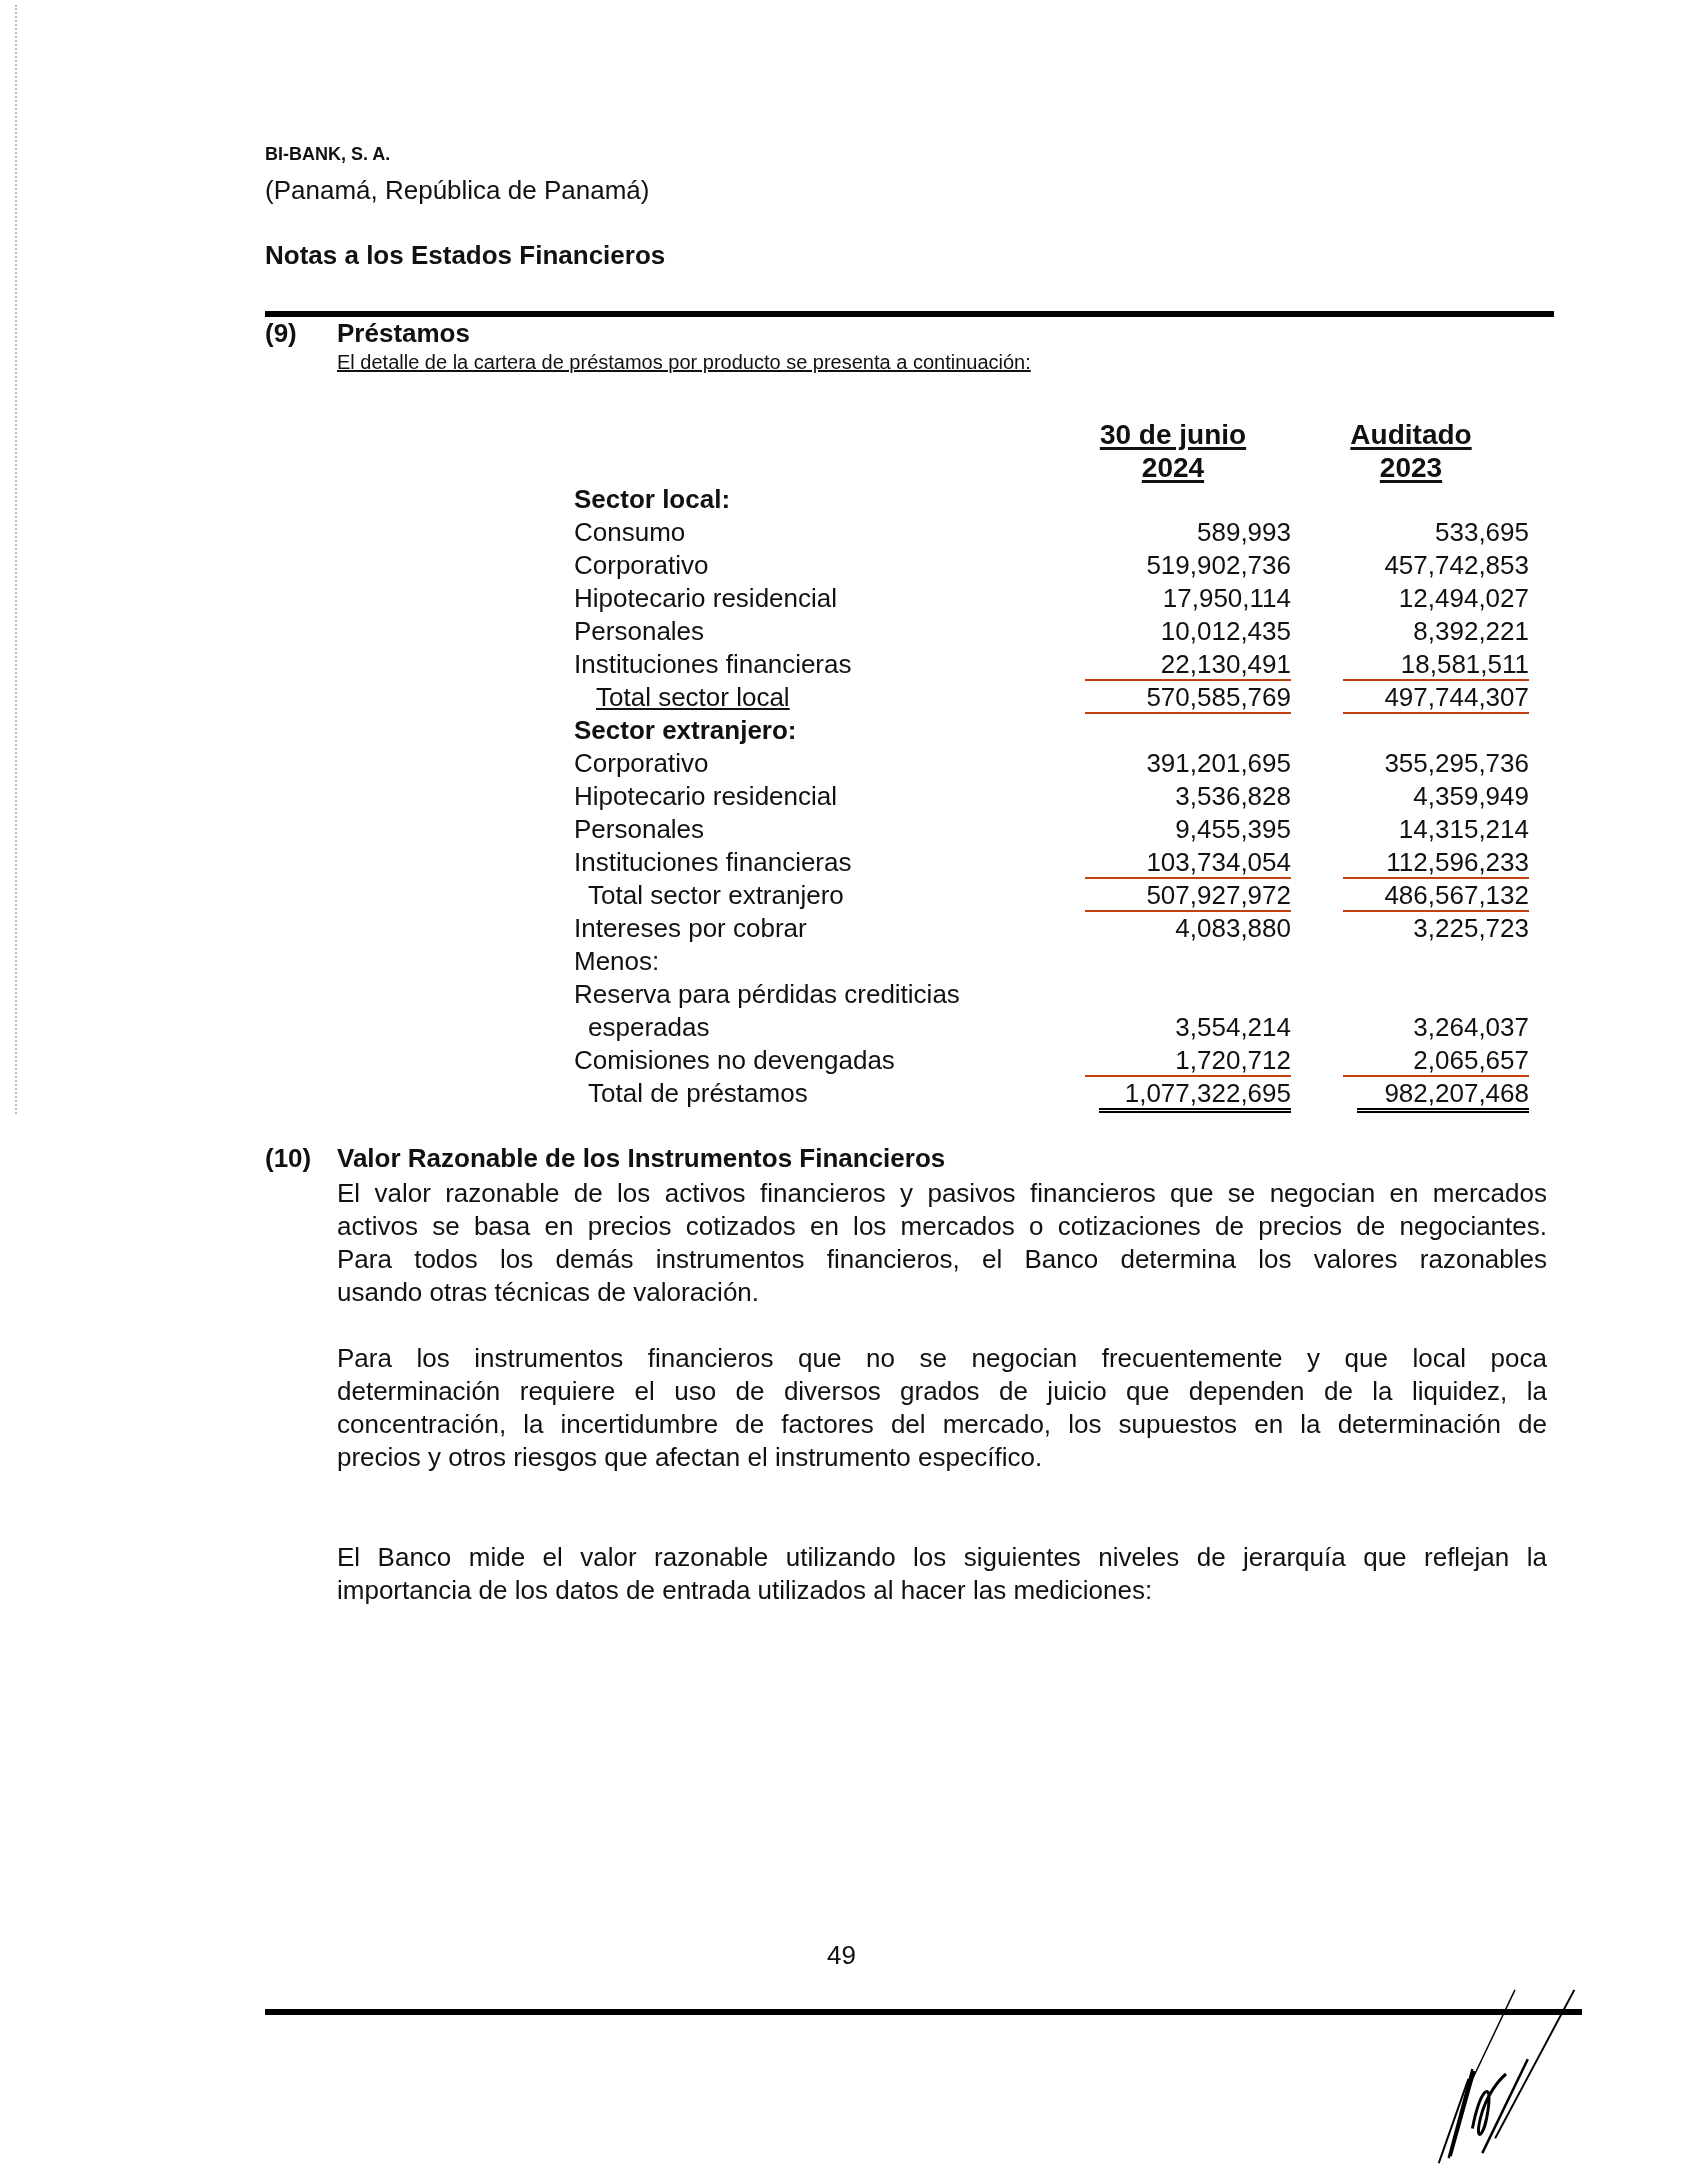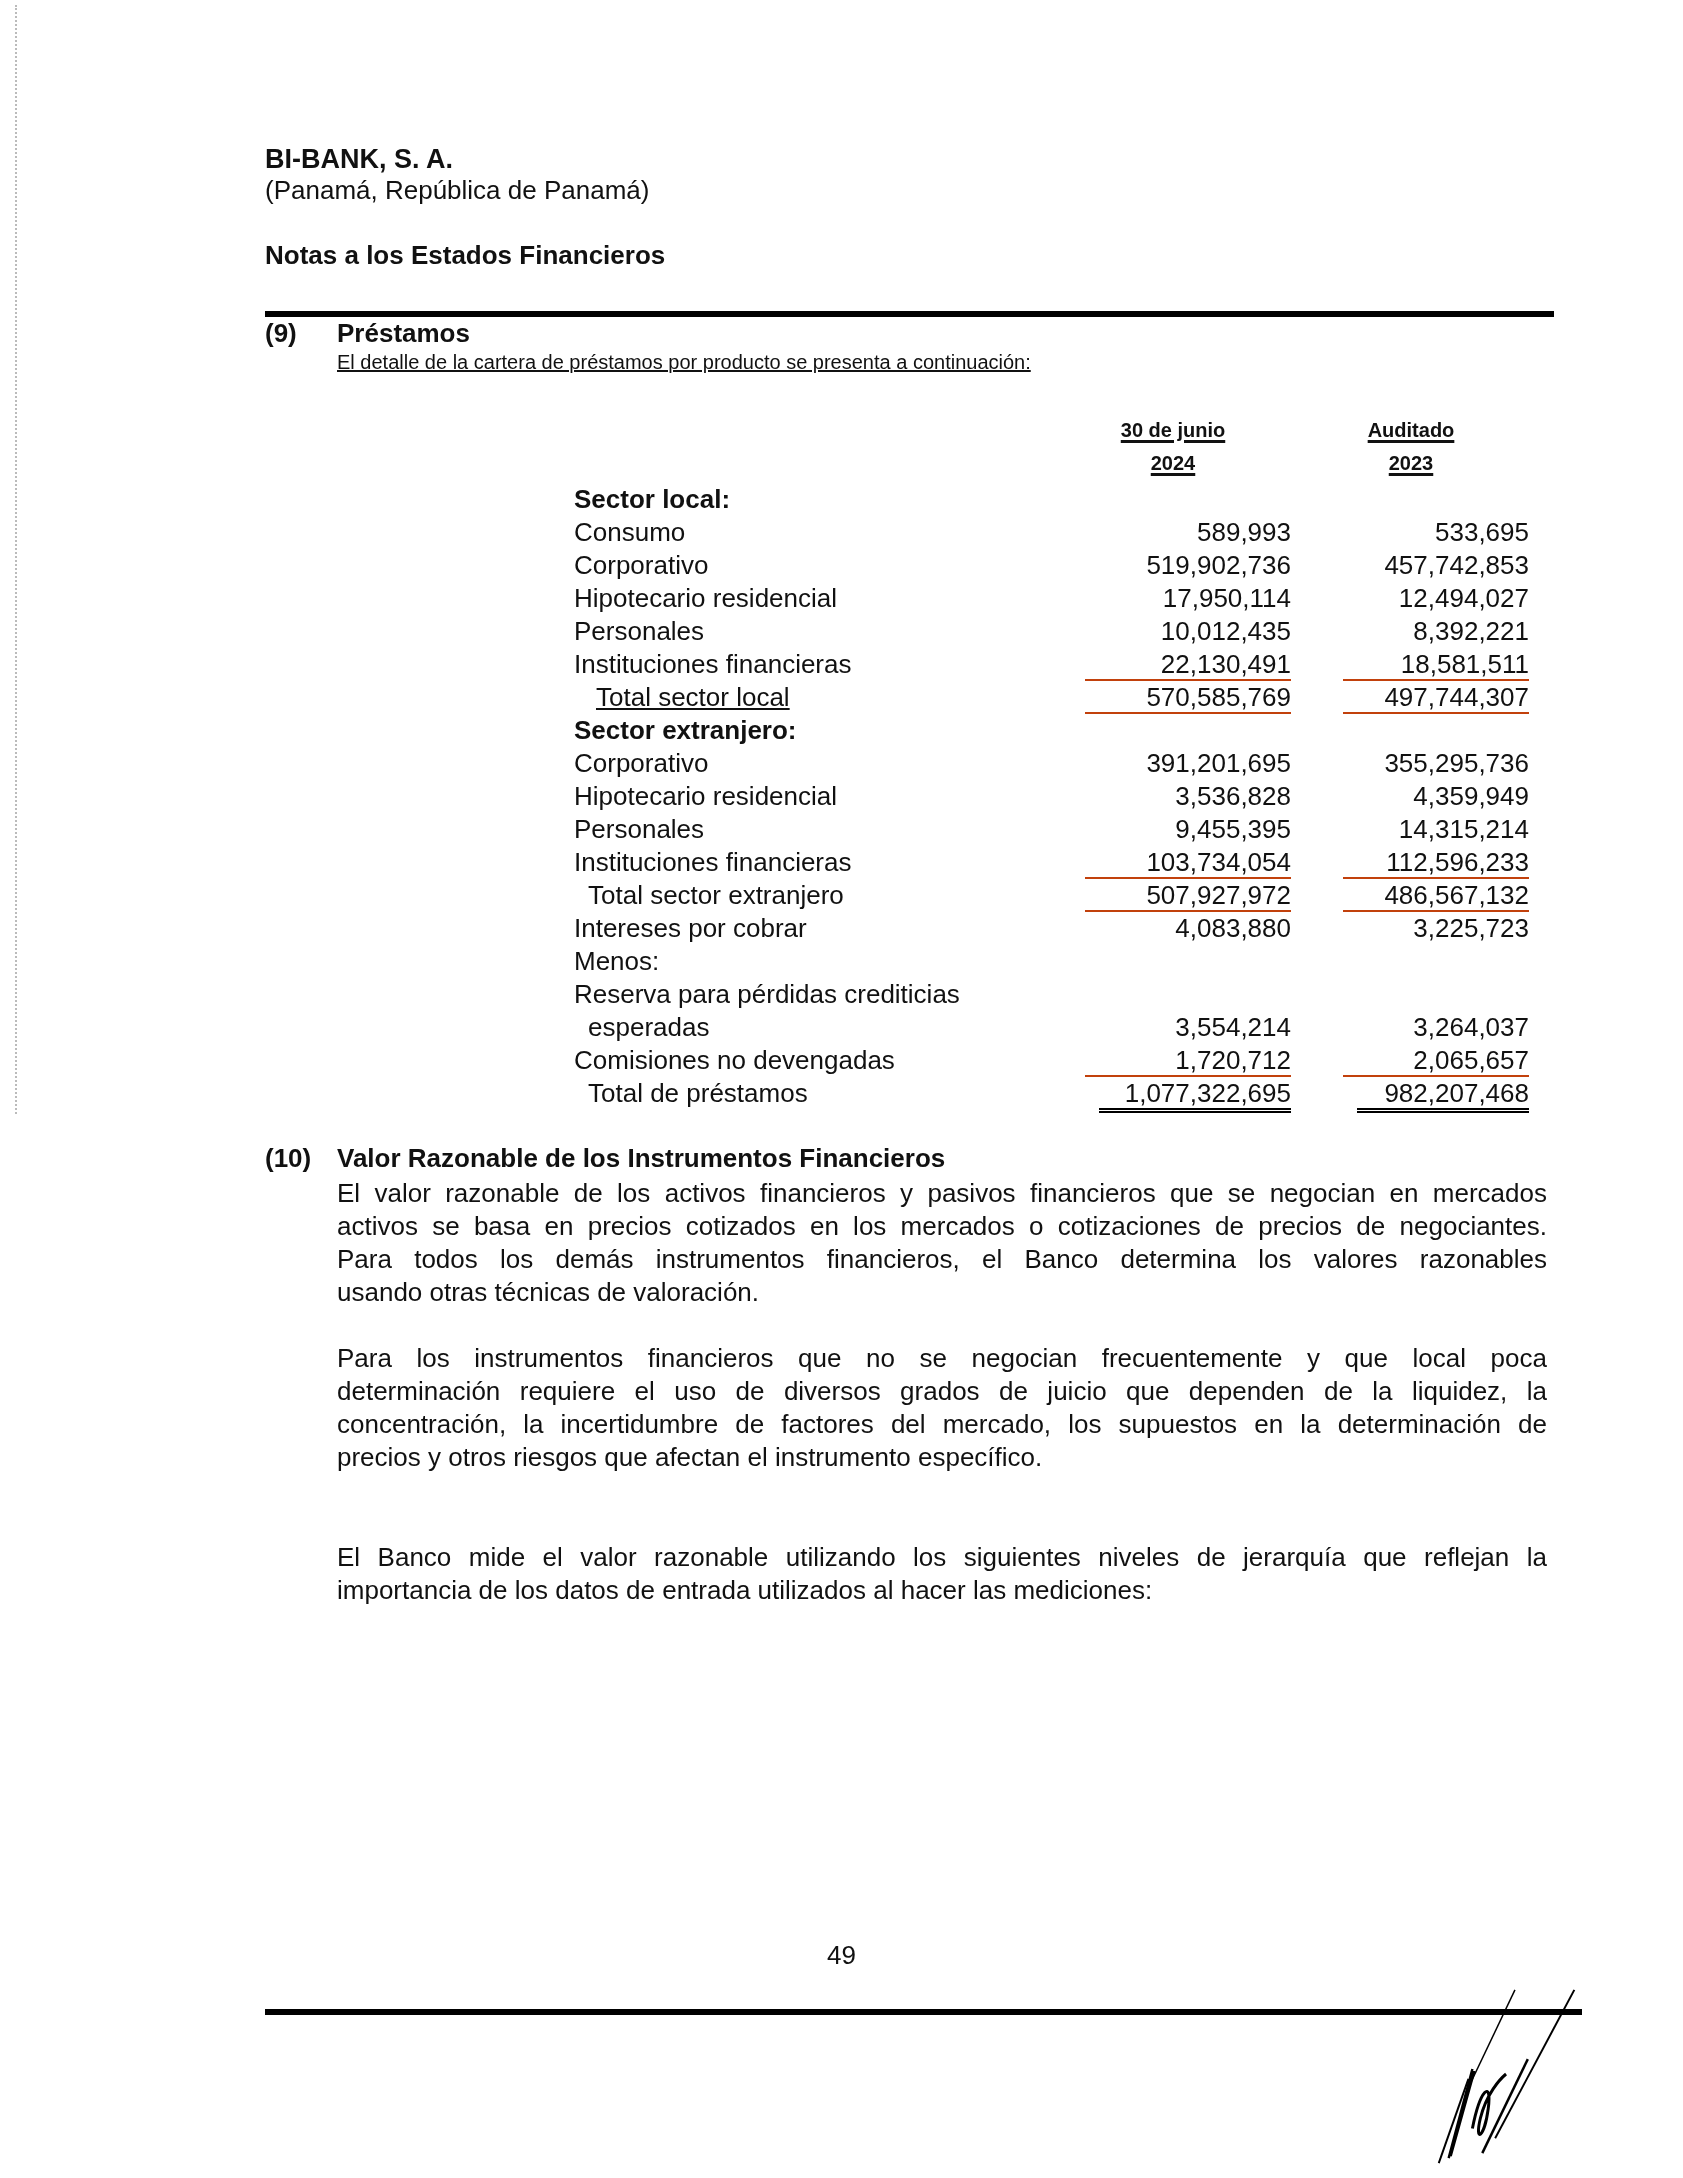--- a/index.html
+++ b/index.html
@@ -1,29 +1,29 @@
 <!DOCTYPE html>
 <html><head>
 <meta charset="utf-8">
 <style>
   html, body { margin: 0; padding: 0; background: #ffffff; }
   body { width: 1683px; height: 2178px; position: relative; overflow: hidden;
          font-family: "Liberation Sans", sans-serif; color: #111; }
   .abs { position: absolute; }
   .scanline { left: 15px; top: 5px; width: 0; height: 1109px; border-left: 2px dotted #bbb; }
-  .company { left: 265px; top: 144px; font-size: 27px; font-weight: bold; }
+  .company { left: 265px; top: 144px; font-size: 18px; font-weight: bold; }
   .location { left: 265px; top: 175px; font-size: 26px; }
   .notes-title { left: 265px; top: 240px; font-size: 26px; font-weight: bold; }
   .rule-top { left: 265px; top: 311px; width: 1289px; height: 6px; background: #000; }
   .sec-num { font-size: 26px; font-weight: bold; }
   .sec9-num { left: 265px; top: 318px; }
   .sec9-title { left: 337px; top: 318px; font-size: 26px; font-weight: bold; }
   .sec9-intro { left: 337px; top: 351px; font-size: 20px; text-decoration: underline; }
 
-  .th { font-size: 20px; font-weight: bold; text-decoration: underline; text-underline-offset: 3px;
+  .th { font-size: 28px; font-weight: bold; text-decoration: underline; text-underline-offset: 3px;
         text-decoration-thickness: 3px; text-align: center; width: 238px; }
   .th-c1 { left: 1054px; }
   .th-c2 { left: 1292px; }
   .th-l1 { top: 419px; }
   .th-l2 { top: 452px; }
 
   .tbl { left: 574px; top: 483px; width: 960px; }
   .row { position: relative; height: 33px; font-size: 26px; line-height: 33px; }
   .row .lbl { position: absolute; left: 0; white-space: nowrap; }
   .row .v1 { position: absolute; right: 243px; text-align: right; }

